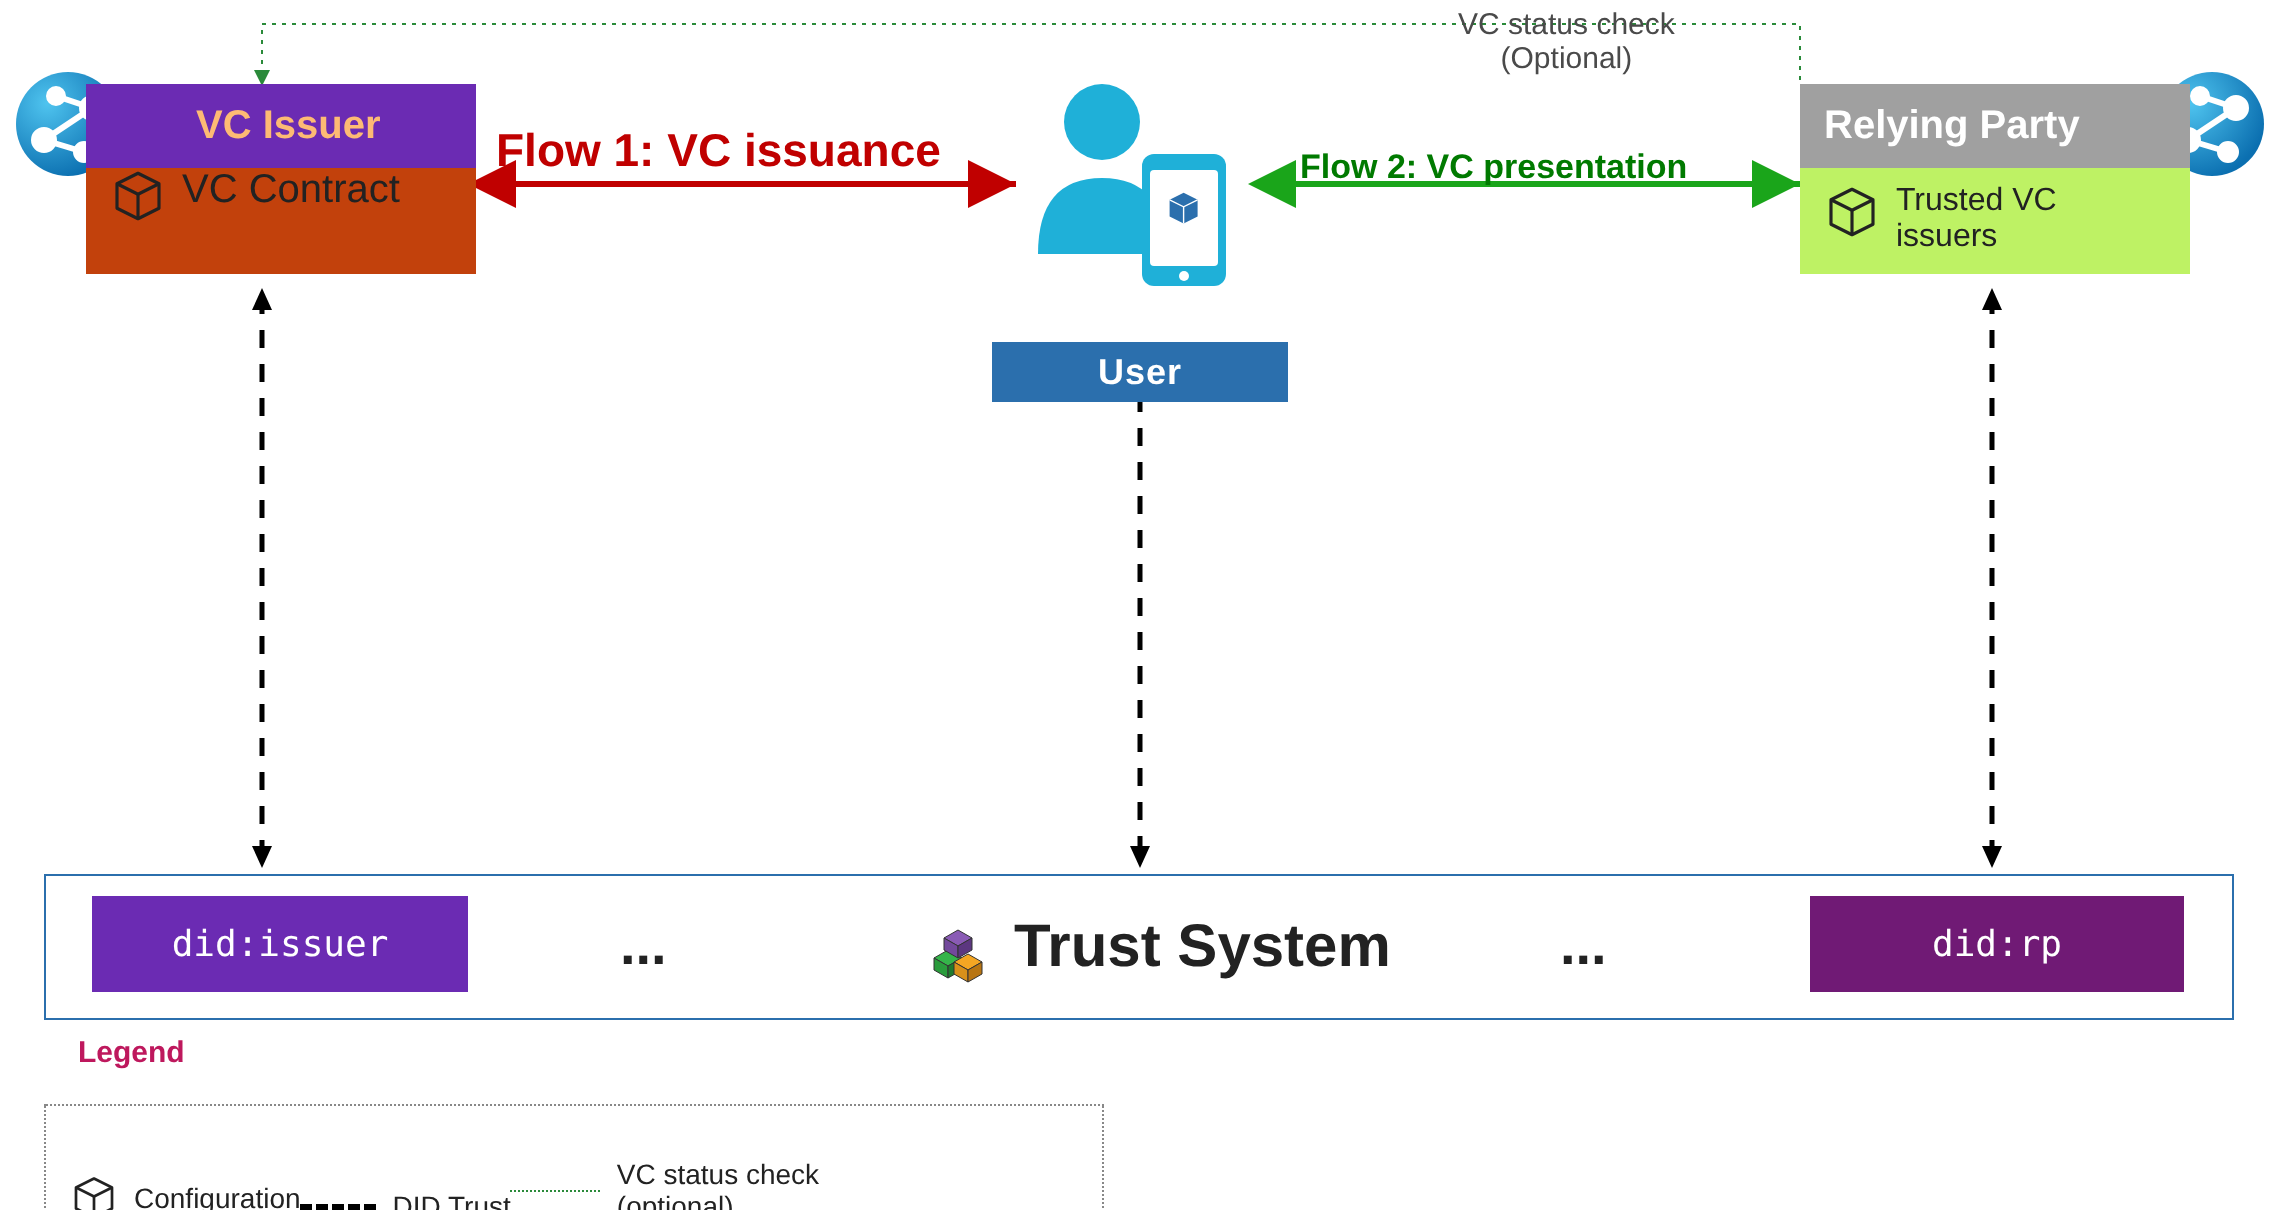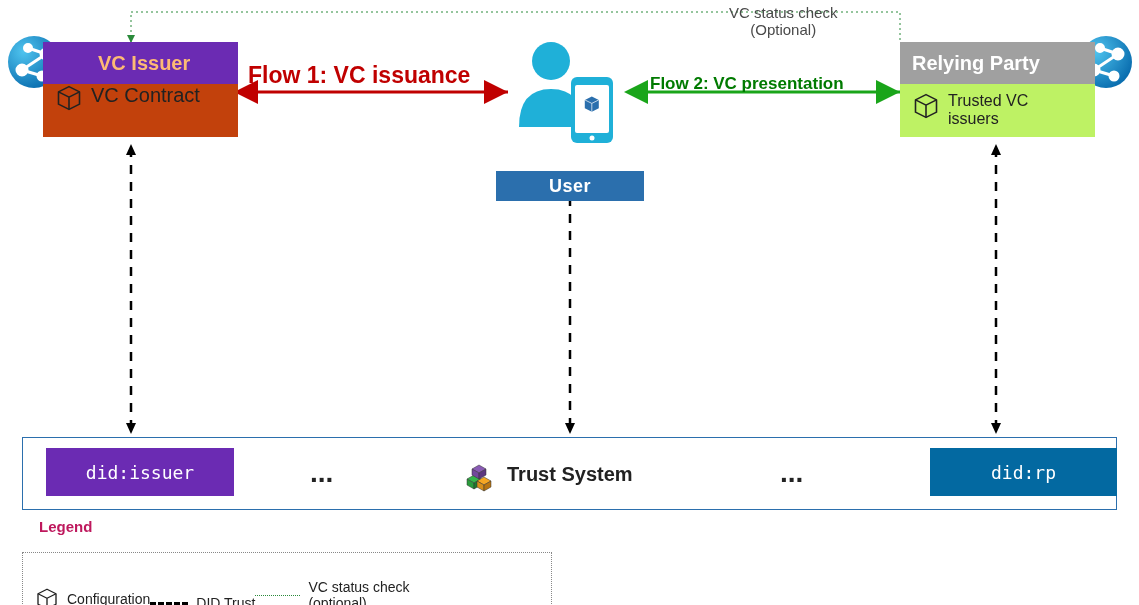--- a/index.html
+++ b/index.html
@@ -57,29 +57,29 @@
     border: 1px solid #2b6fad;
   }
   .did-issuer-badge {
     left: 46px; top: 448px; width: 188px; height: 48px;
     background: #6b2bb3; color: #fff;
     font-family: Consolas, monospace; font-size: 18px;
     display: flex; align-items: center; justify-content: center;
   }
   .did-rp-badge {
     left: 905px; top: 448px; width: 187px; height: 48px;
-    background: #0369a1; color: #fff;
+    background: #701a75; color: #fff;
     font-family: Consolas, monospace; font-size: 18px;
-    display: flex; align-items: center; justify-content: center; margin-left: 25px;
+    display: flex; align-items: center; justify-content: center;
   }
   .dots { font-size: 28px; font-weight: 700; color: #222; }
   .dots1 { left: 310px; top: 457px; }
   .dots2 { left: 780px; top: 457px; }
   .trust-label {
-    left: 459px; top: 455px; font-size: 20px; font-weight: 700; color: #222;
+    left: 459px; top: 455px; font-size: 30px; font-weight: 700; color: #222;
     display: flex; align-items: center; gap: 10px;
   }
 
   
   .flow1-label {
     left: 248px; top: 62px; font-size: 23px; font-weight: 700; color: #c00000;
   }
   .flow2-label {
     left: 650px; top: 74px; font-size: 17px; font-weight: 700; color: #007a00;
   }

